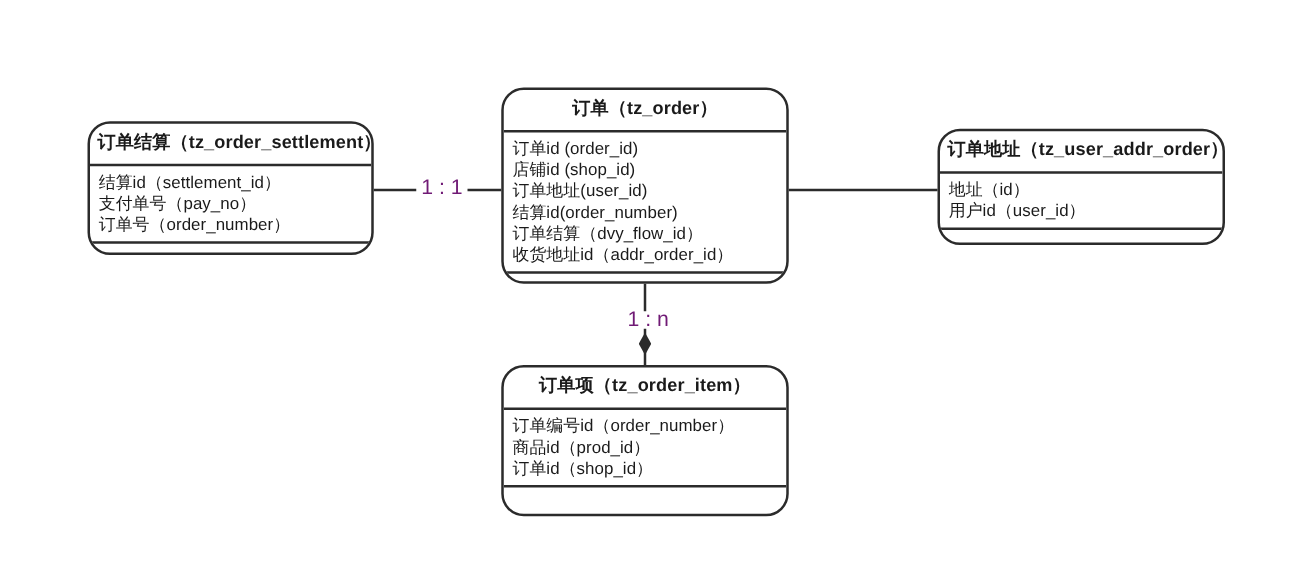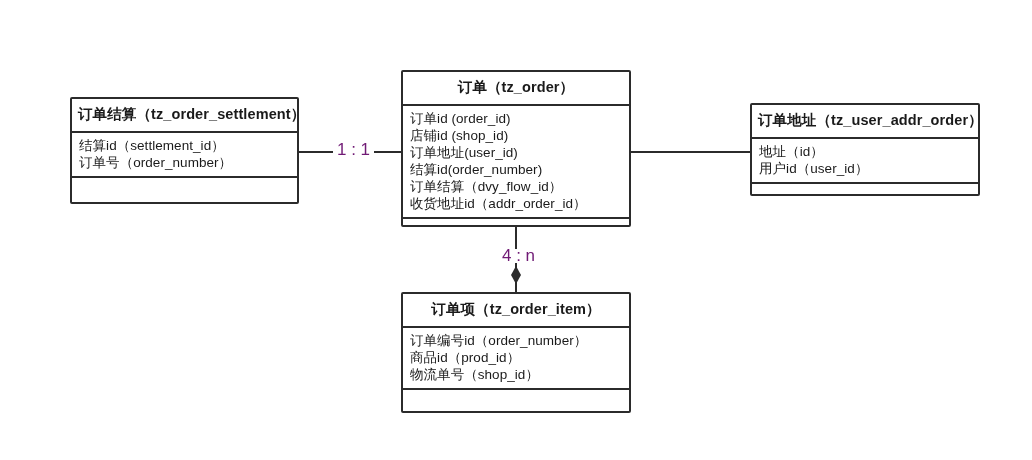--- a/index.html
+++ b/index.html
@@ -21,21 +21,21 @@
     left: 0; top: 0;
     width: 1032px;
     height: 460px;
   }
 
   
   .entity {
     position: absolute;
     box-sizing: border-box;
     border: 2px solid #2b2b2b;
-    border-radius: 2px;
+    border-radius: 18px;
     background: #ffffff;
     overflow: hidden;
     z-index: 3;
   }
   .entity-title {
     box-sizing: border-box;
     width: 100%;
     text-align: center;
     font-weight: bold;
     font-size: 14.5px;
@@ -98,27 +98,28 @@
 <body>
 
 <div id="canvas">
 
   <div class="edge-h" style="left:299px; top:151px; width:102px;"></div>
   <div class="edge-label" style="left:333px; top:143px;">1 : 1</div>
 
   <div class="edge-h" style="left:631px; top:151px; width:119px;"></div>
 
   <div class="edge-v" style="left:515px; top:227px; height:65px;"></div>
-  <div class="edge-label" style="left:498px; top:249px;">4 : n</div>
+  <div class="edge-label" style="left:498px; top:249px;">1 : n</div>
   <div class="diamond" style="left:511px; top:266px;"></div>
 
   <div class="entity" style="left:70px; top:97px; width:229px; height:107px;">
     <div class="entity-title">订单结算（tz_order_settlement）</div>
     <div class="entity-fields">
       <div class="field">结算id（settlement_id）</div>
+      <div class="field">支付单号（pay_no）</div>
       <div class="field">订单号（order_number）</div>
     </div>
     <div class="entity-footer"></div>
   </div>
 
   <div class="entity" style="left:401px; top:70px; width:230px; height:157px;">
     <div class="entity-title">订单（tz_order）</div>
     <div class="entity-fields">
       <div class="field">订单id (order_id)</div>
       <div class="field">店铺id (shop_id)</div>
@@ -137,18 +138,18 @@
       <div class="field">用户id（user_id）</div>
     </div>
     <div class="entity-footer"></div>
   </div>
 
   <div class="entity" style="left:401px; top:292px; width:230px; height:121px;">
     <div class="entity-title">订单项（tz_order_item）</div>
     <div class="entity-fields">
       <div class="field">订单编号id（order_number）</div>
       <div class="field">商品id（prod_id）</div>
-      <div class="field">物流单号（shop_id）</div>
+      <div class="field">订单id（shop_id）</div>
     </div>
     <div class="entity-footer"></div>
   </div>
 
 </div>
 
 </body></html>

